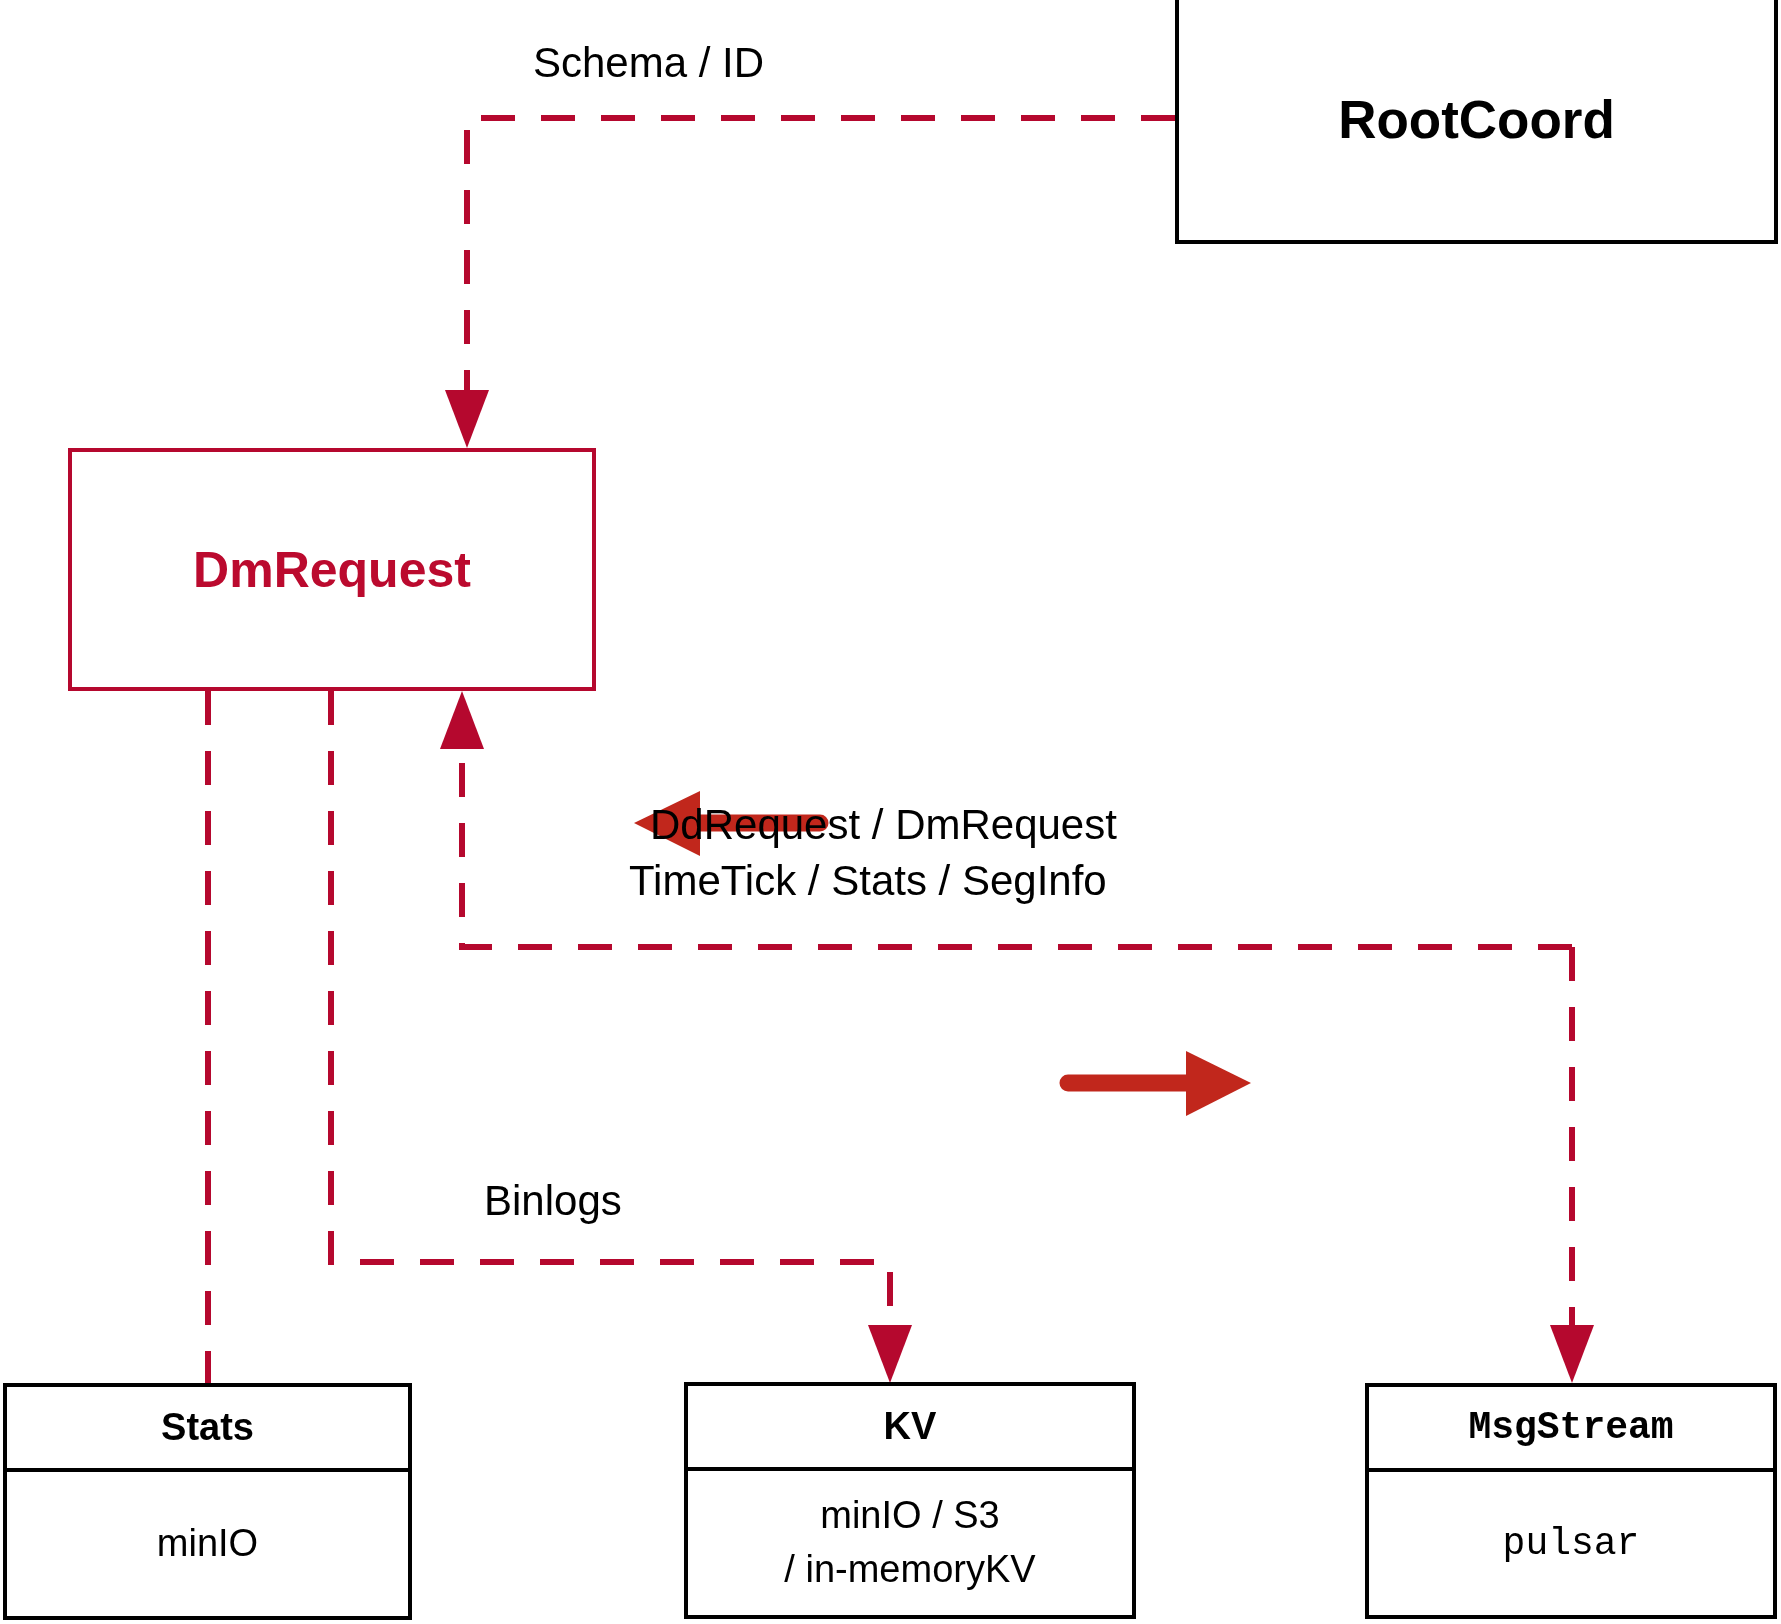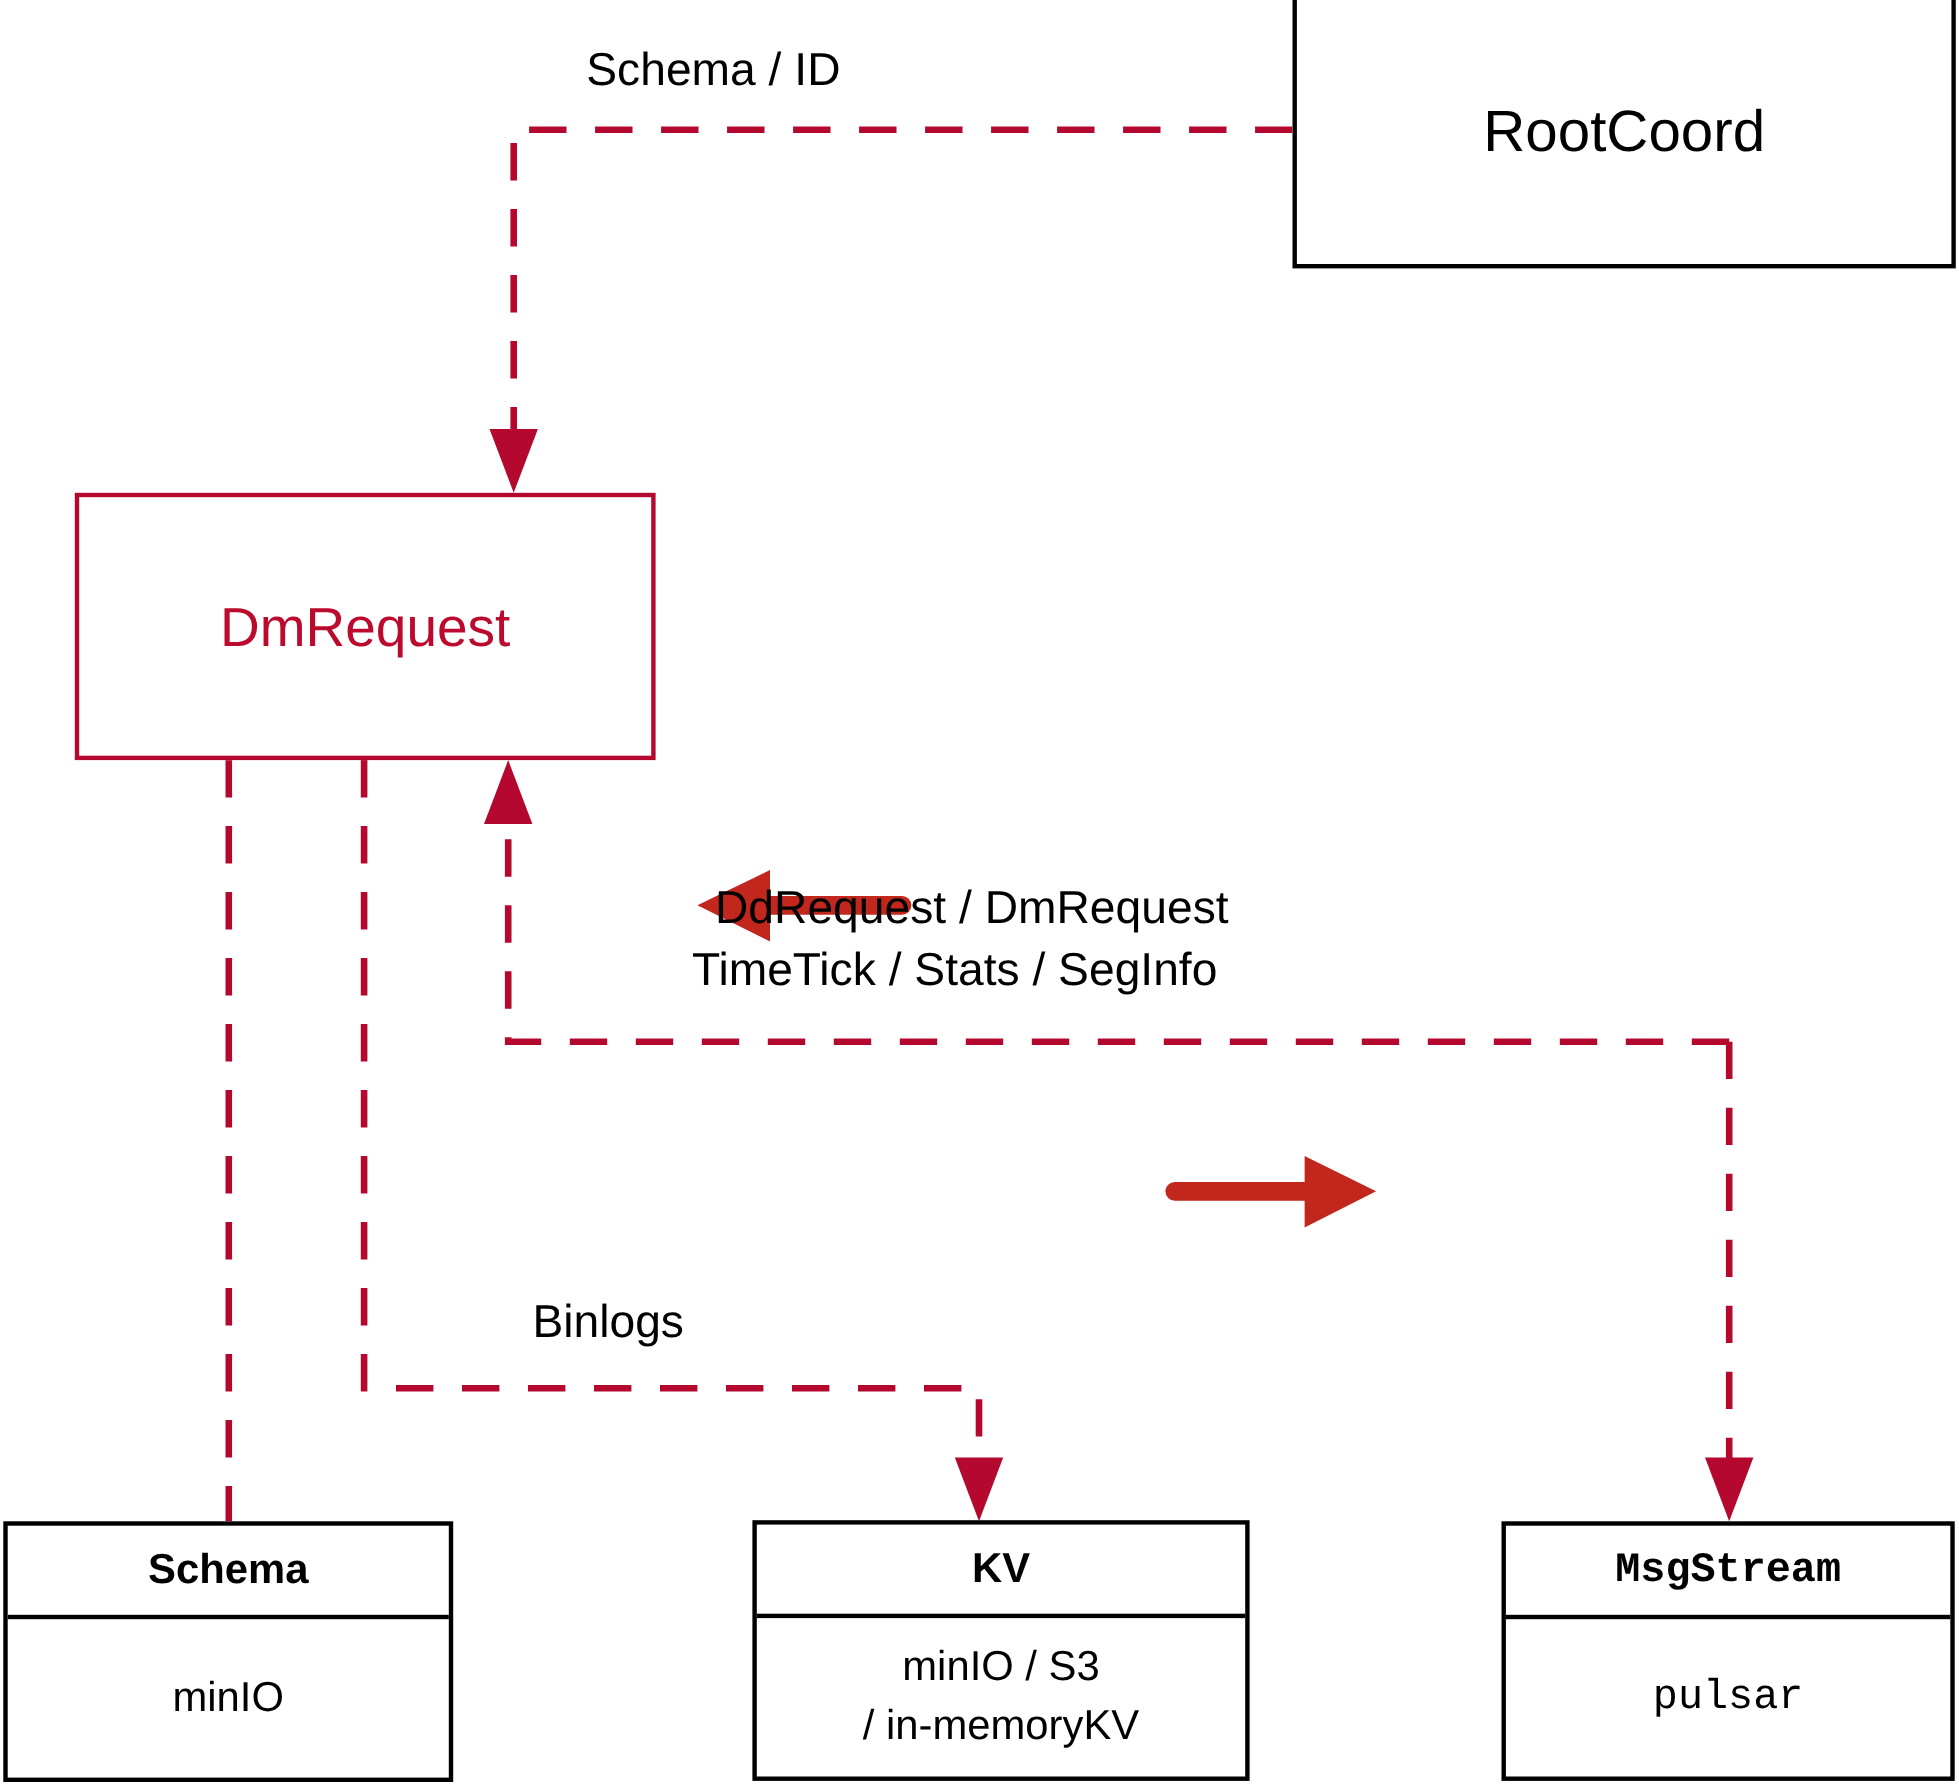--- a/index.html
+++ b/index.html
@@ -39,20 +39,21 @@
   }
   .node.red {
     border: 4px solid #B5082E;
   }
   .node-title {
     display: flex;
     align-items: center;
     justify-content: center;
     text-align: left;
     white-space: nowrap;
+    font-weight: bold;
   }
 
   
   #node-rootcoord {
     left: 1175px;
     top: -5px;
     width: 603px;
     height: 249px;
   }
   #node-rootcoord .node-title {
@@ -165,21 +166,21 @@
 
   <div class="node black" id="node-rootcoord">
     <div class="node-title">RootCoord</div>
   </div>
 
   <div class="node red" id="node-datacoord">
     <div class="node-title">DmRequest</div>
   </div>
 
   <div class="node black compartment" id="node-txnkv">
-    <div class="hdr">Schema</div>
+    <div class="hdr">Stats</div>
     <div class="body">
       <div>minIO</div>
     </div>
   </div>
 
   <div class="node black compartment" id="node-kv">
     <div class="hdr">KV</div>
     <div class="body">
       <div>minIO / S3</div>
       <div>/ in-memoryKV</div>

